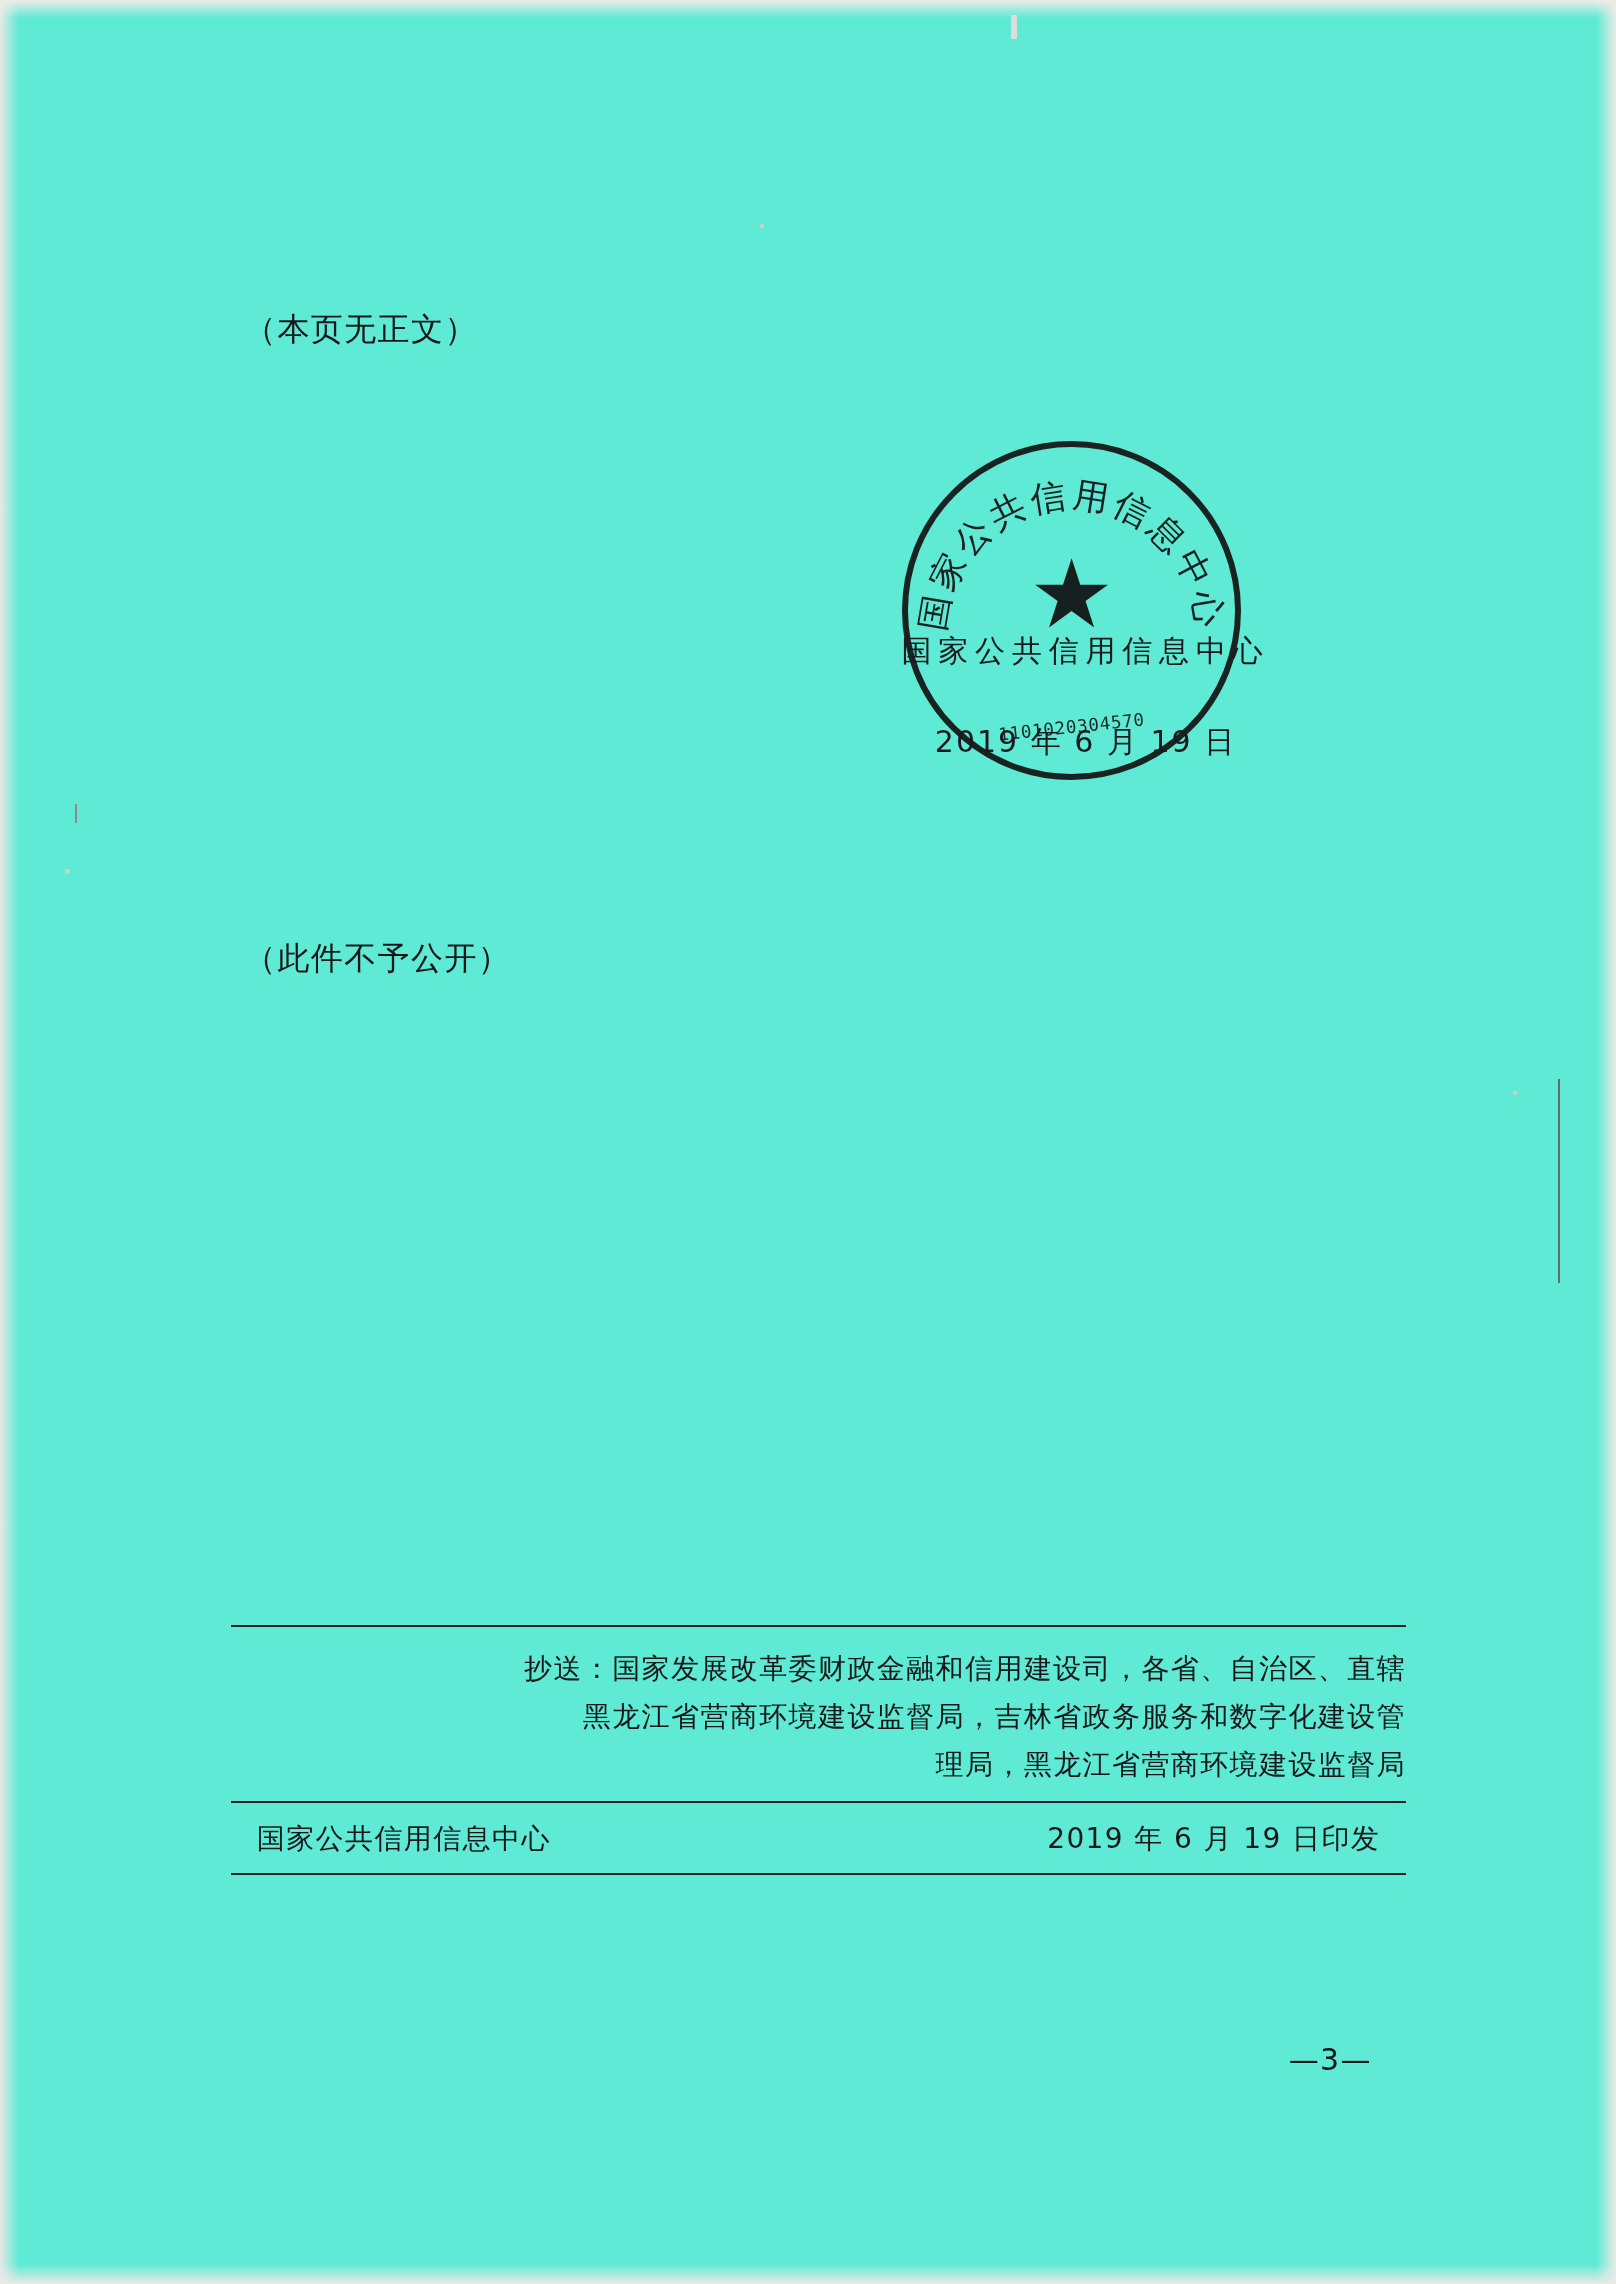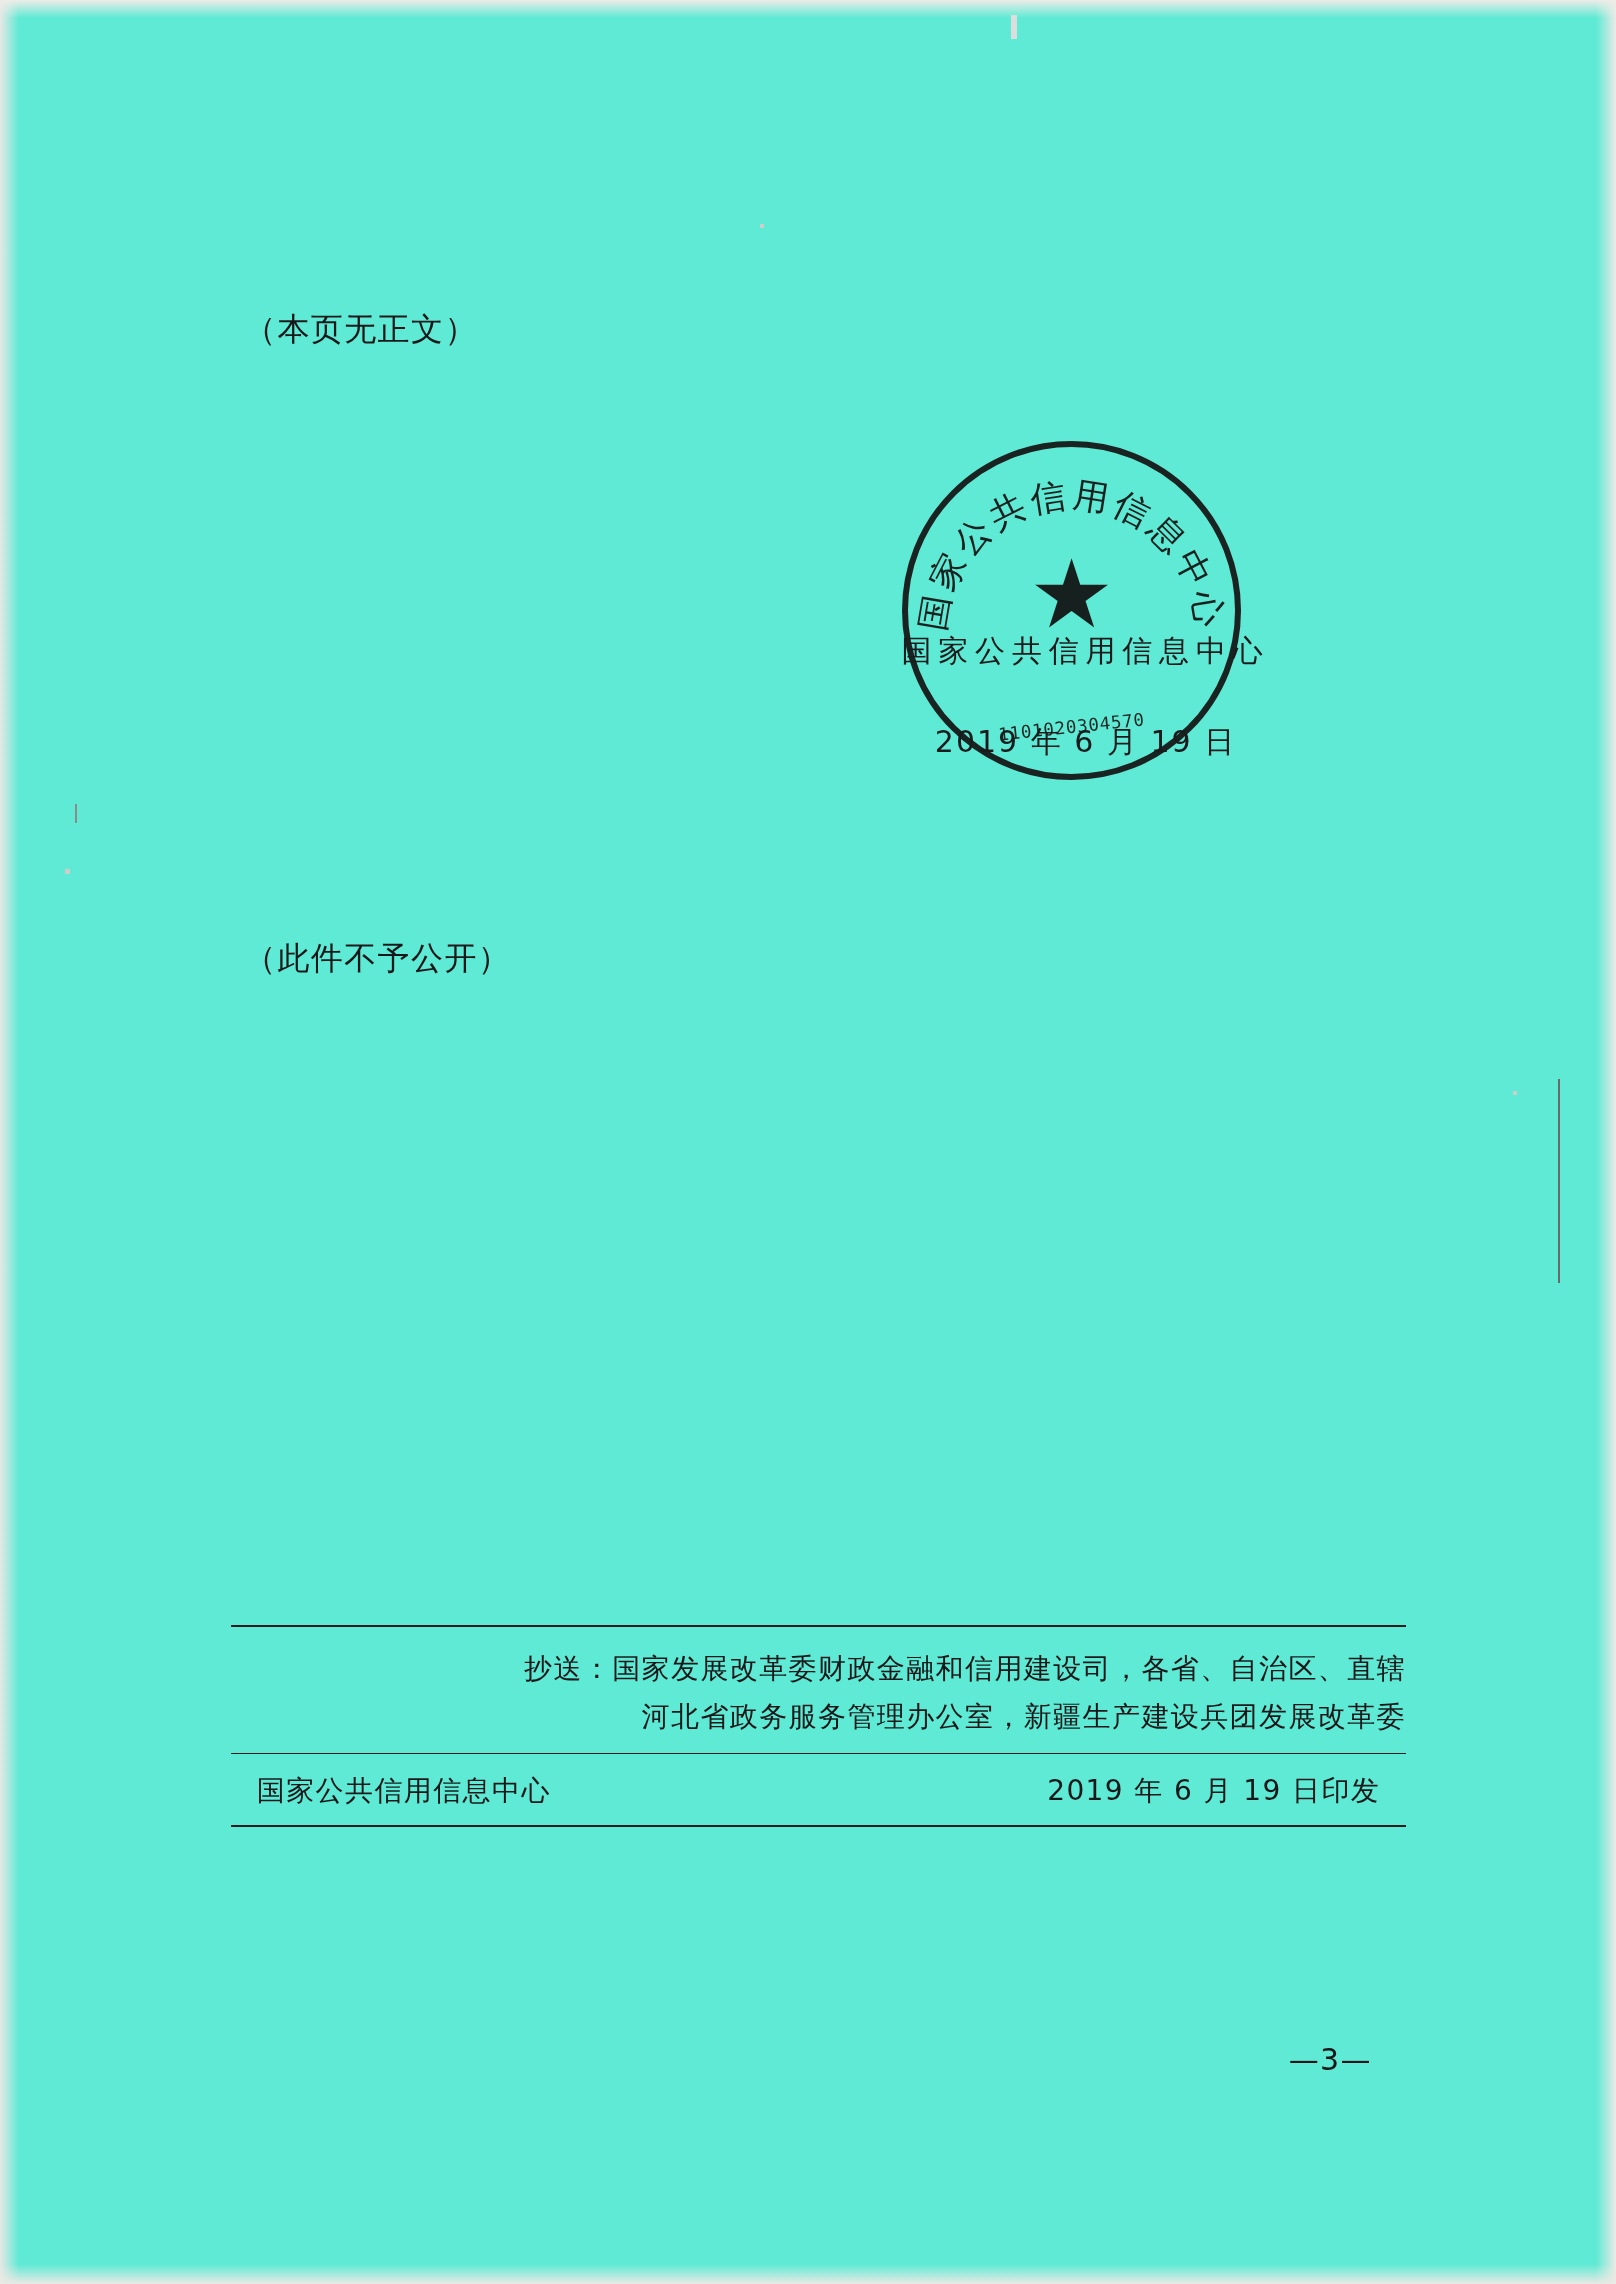--- a/index.html
+++ b/index.html
@@ -243,21 +243,22 @@
     <div class="cn-text sign-date">2019 年 6 月 19 日</div>
   </div>
 
   <div class="cn-text not-public-note">（此件不予公开）</div>
 
   <div class="footer">
     <div class="rule"></div>
 
     <div class="cc-block">
       <div class="cn-text cc-line">抄送：国家发展改革委财政金融和信用建设司，各省、自治区、直辖</div>
-      <div class="cn-text cc-line indent">河北省政务服务管理办公室，新疆生产建设兵团发展改革委</div>
+      <div class="cn-text cc-line indent">黑龙江省营商环境建设监督局，吉林省政务服务和数字化建设管</div>
+      <div class="cn-text cc-line indent">理局，黑龙江省营商环境建设监督局</div>
     </div>
 
     <div class="rule thin"></div>
 
     <div class="issuer-row">
       <div class="cn-text issuer">国家公共信用信息中心</div>
       <div class="cn-text printed">2019 年 6 月 19 日印发</div>
     </div>
 
     <div class="rule"></div>

